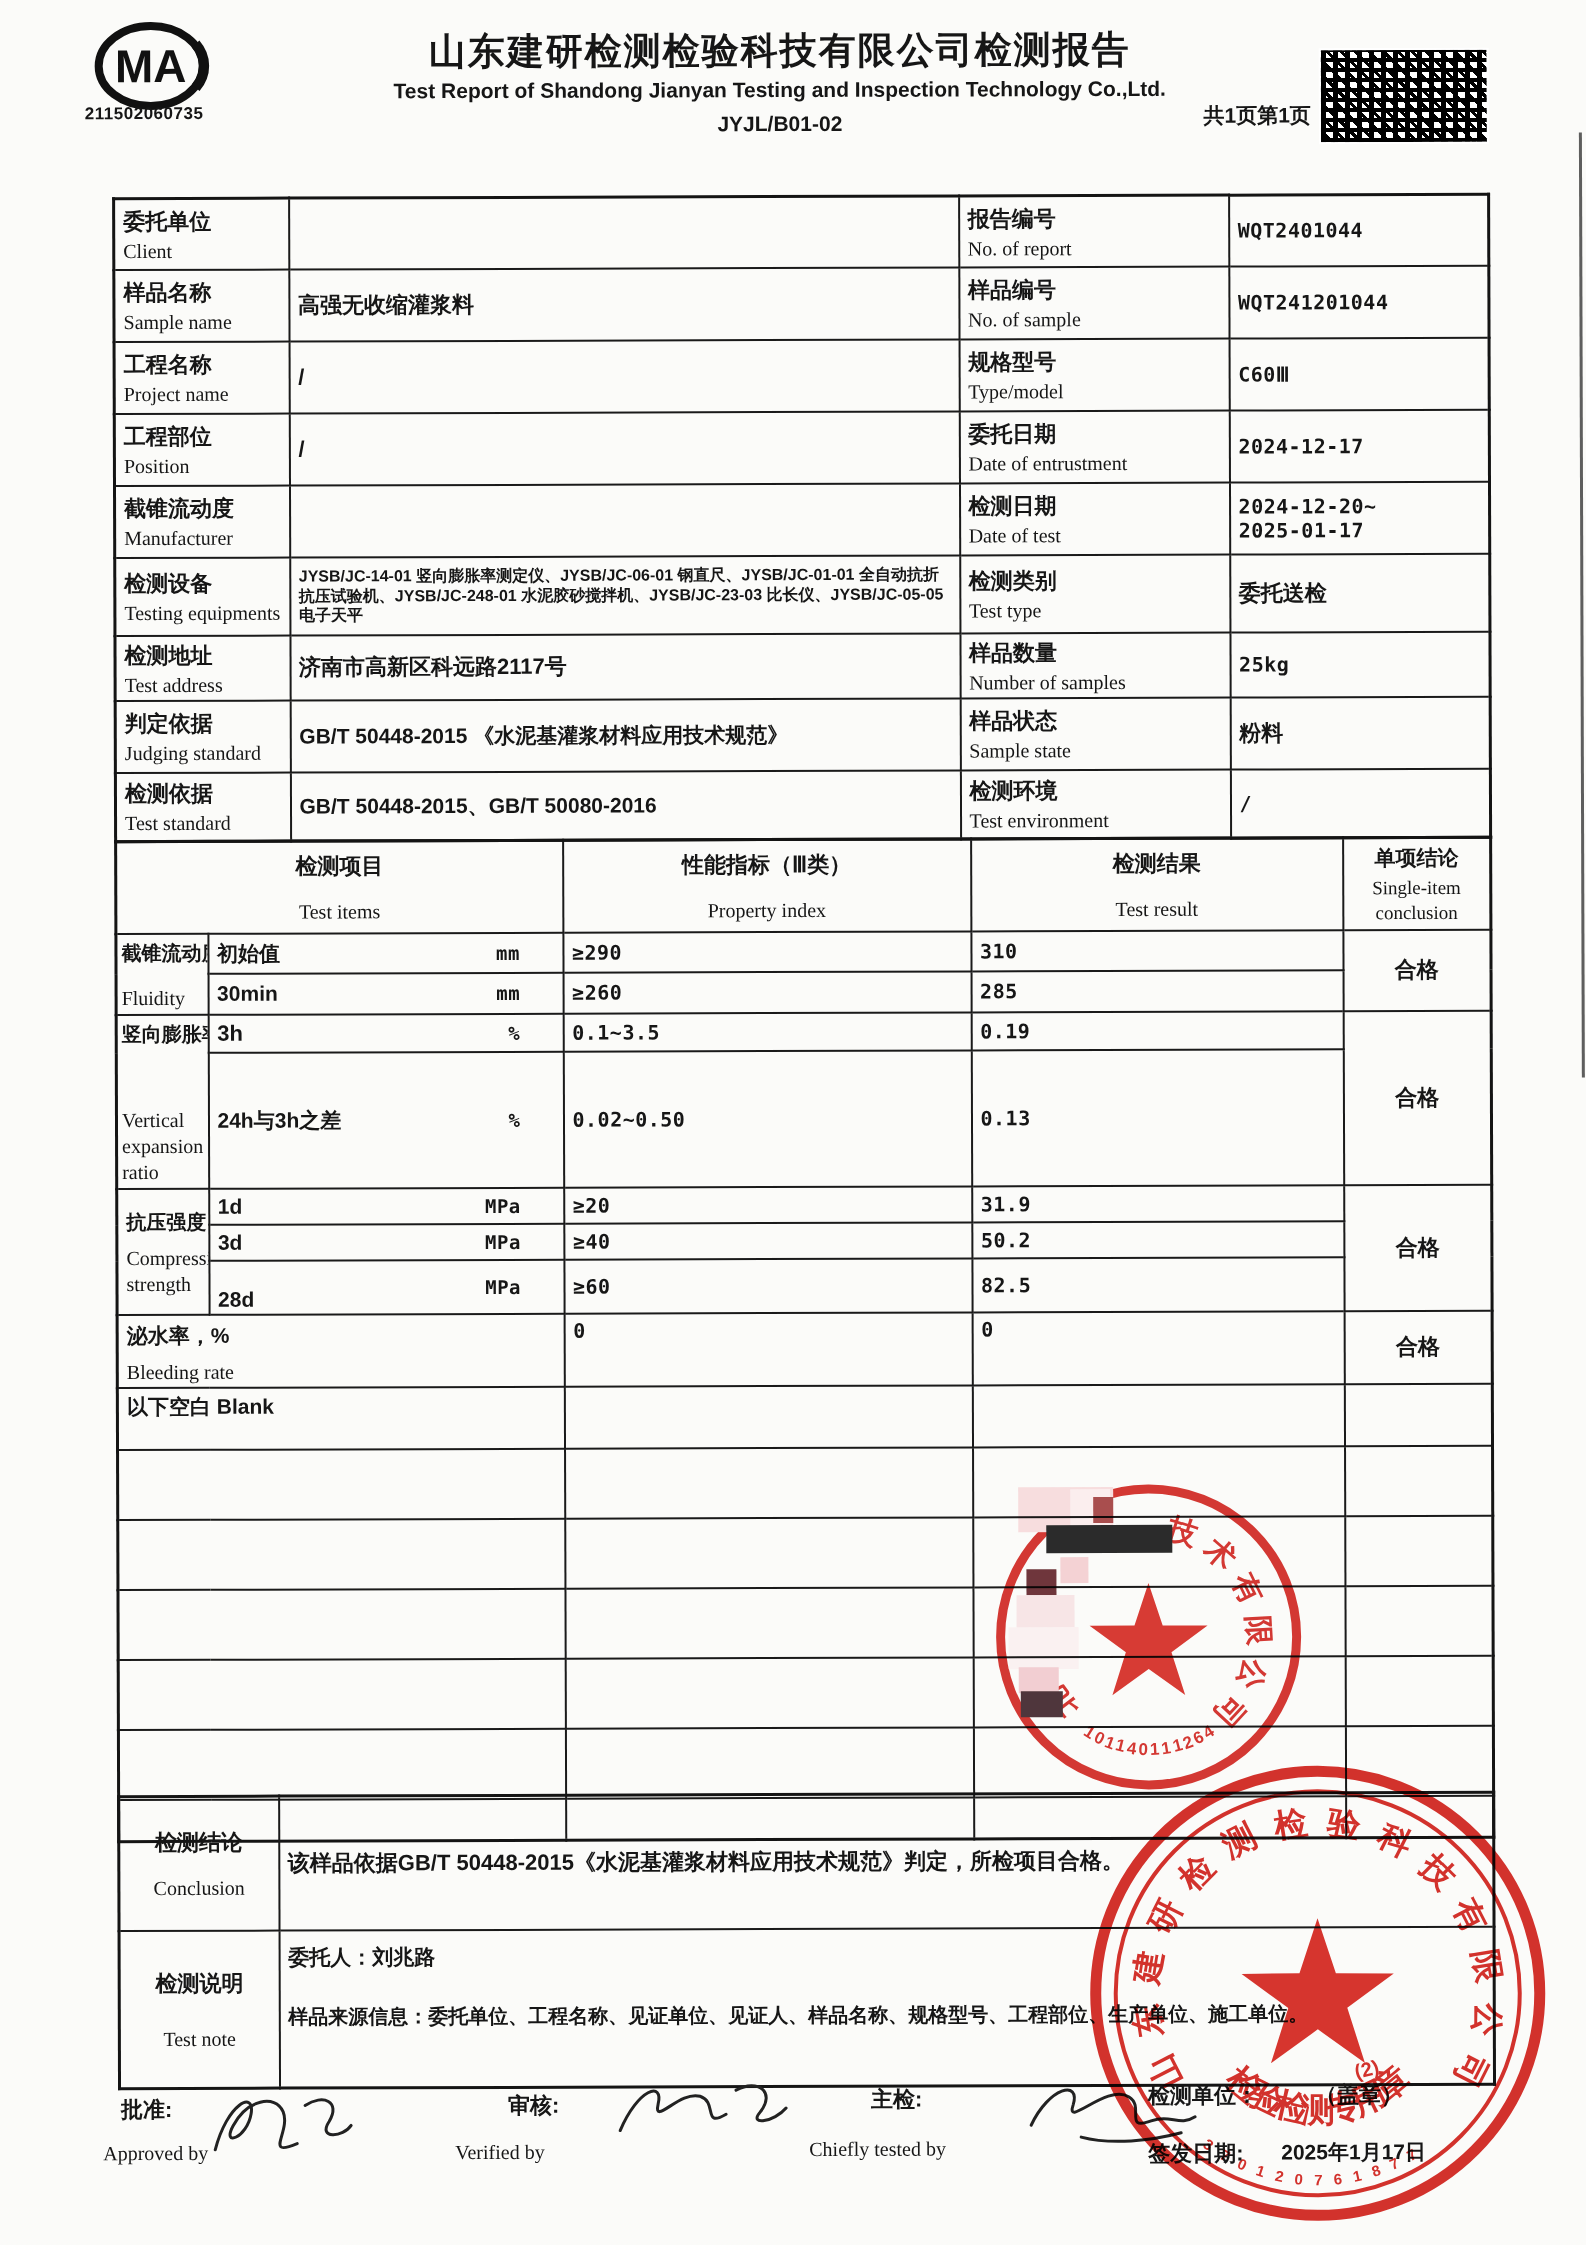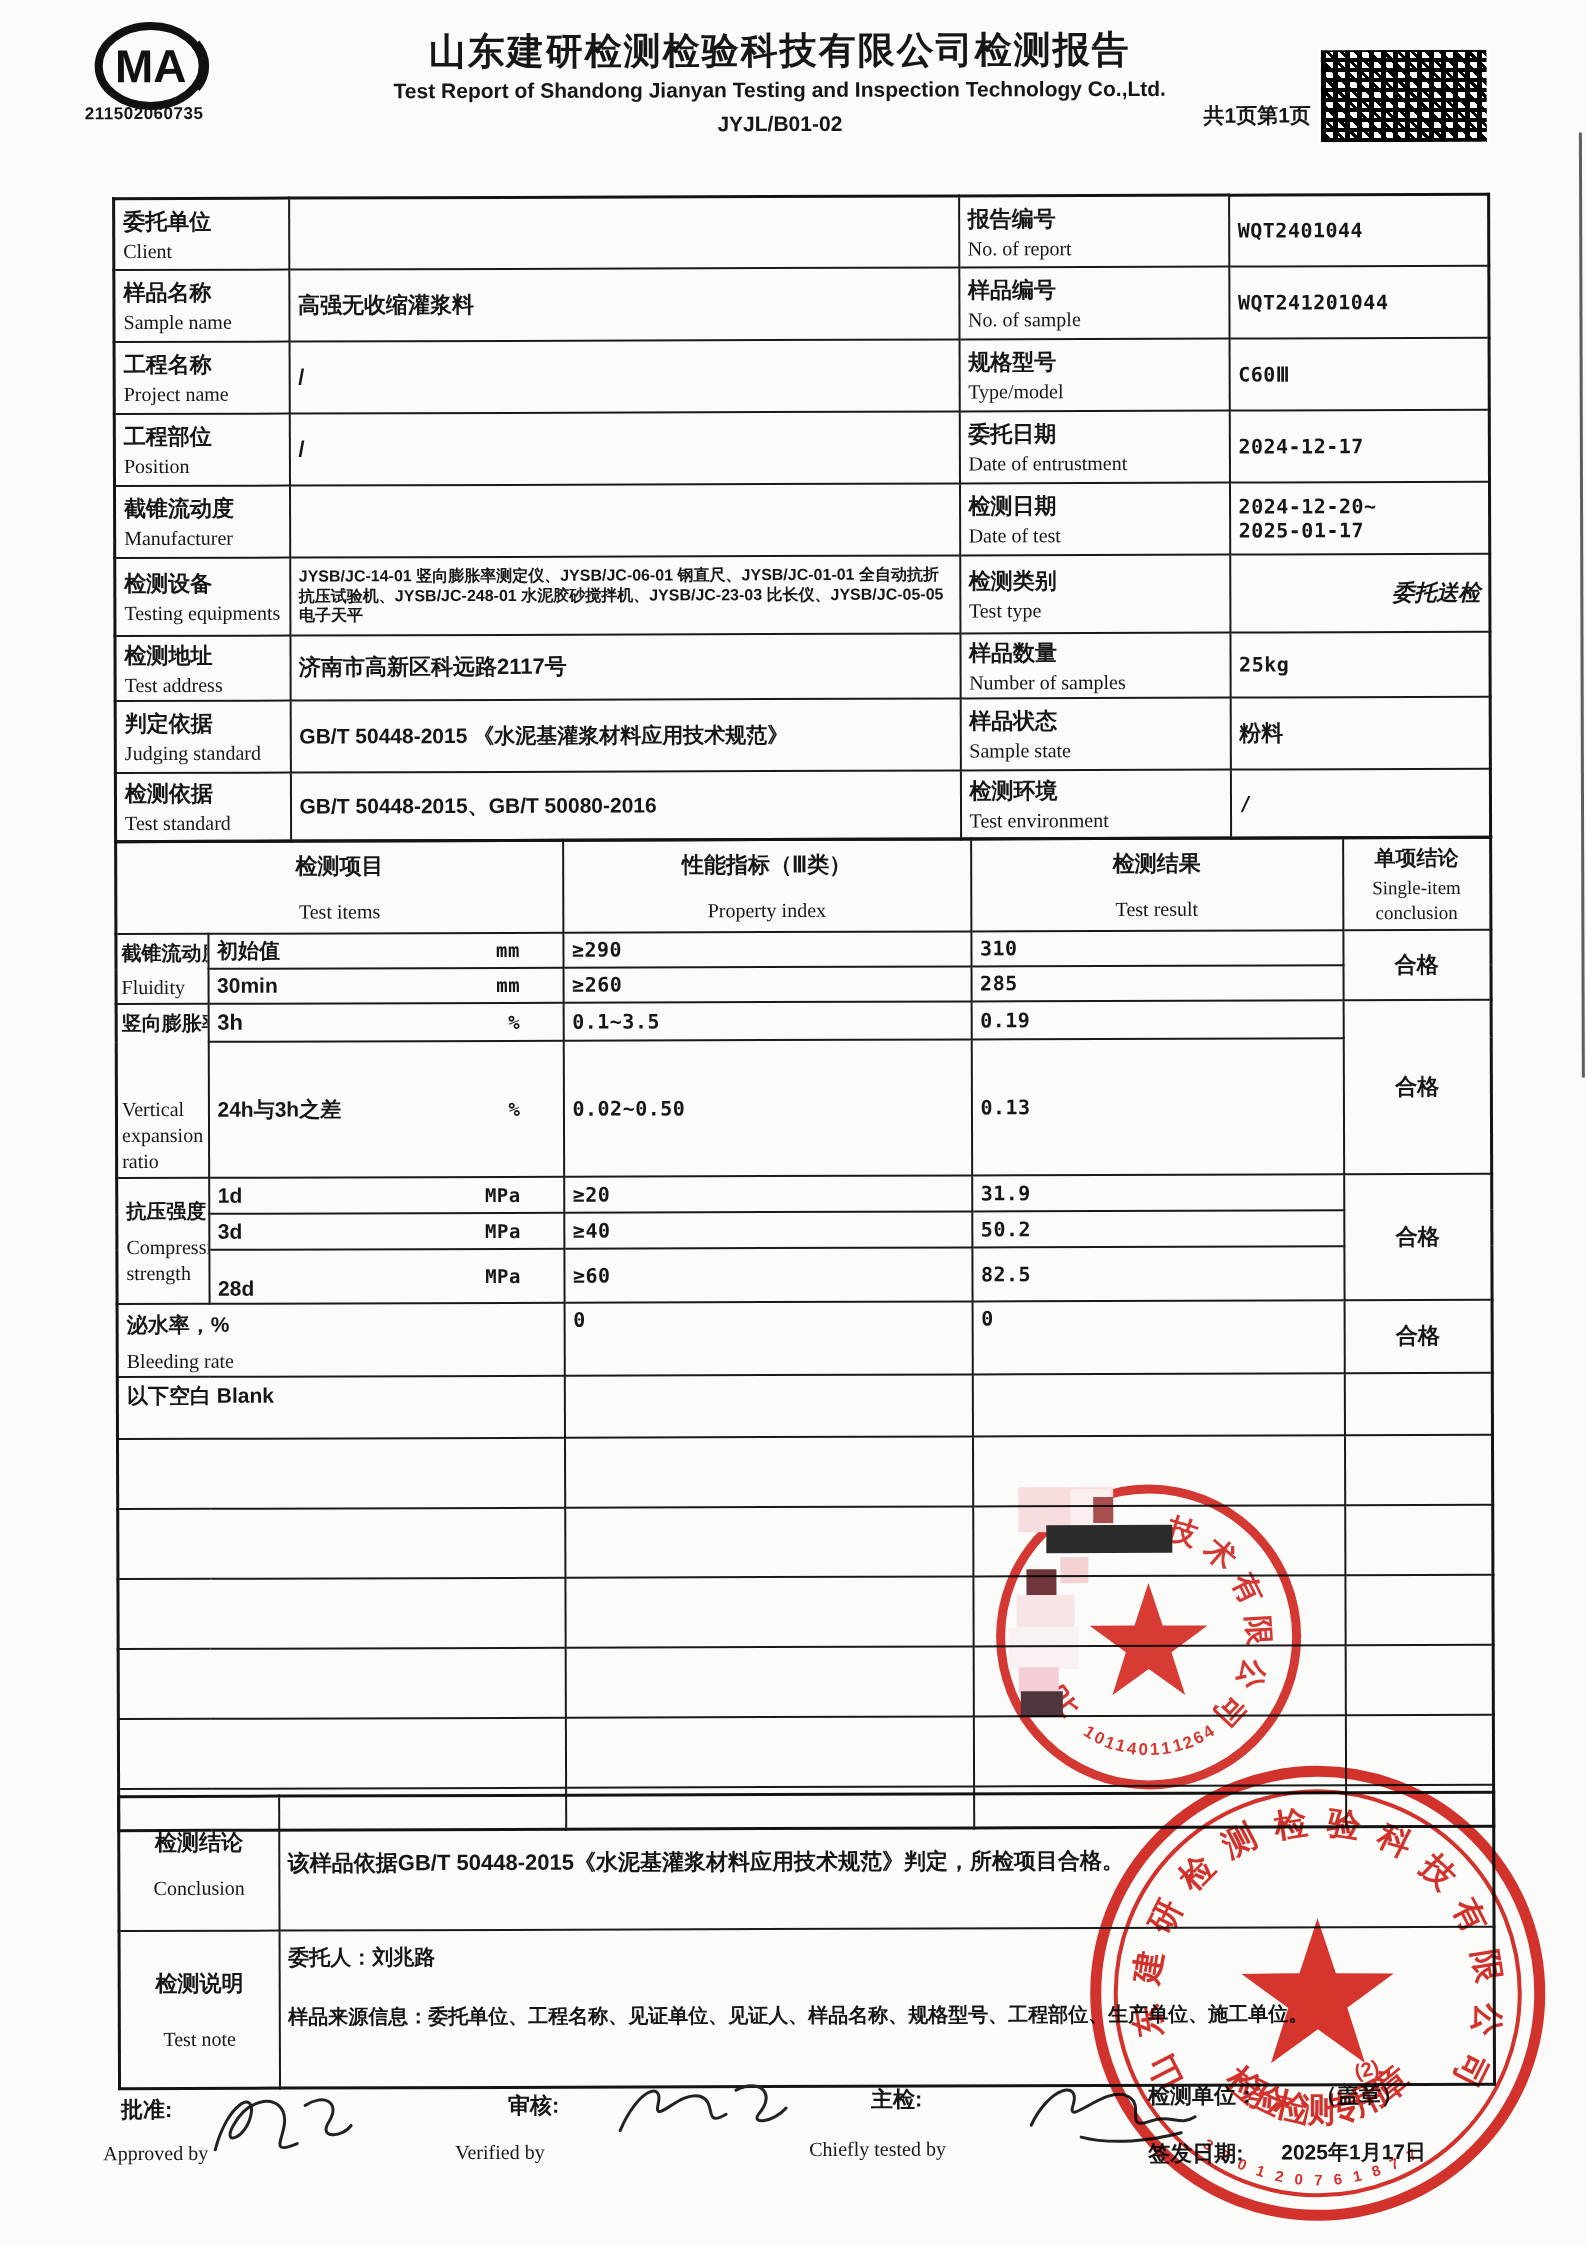--- a/index.html
+++ b/index.html
@@ -147,21 +147,21 @@
    <tr class="h78">
      <td class="labcell">
               <div class="cn">检测设备</div>
               <div class="en">Testing equipments</div>
             </td>
      <td class="small-eq">JYSB/JC-14-01 竖向膨胀率测定仪、JYSB/JC-06-01 钢直尺、JYSB/JC-01-01 全自动抗折抗压试验机、JYSB/JC-248-01 水泥胶砂搅拌机、JYSB/JC-23-03 比长仪、JYSB/JC-05-05 电子天平</td>
      <td class="labcell">
               <div class="cn">检测类别</div>
               <div class="en">Test type</div>
             </td>
-     <td class="cv" style="text-align:right;font-style:italic;">委托送检</td>
+     <td class="cv" style="text-align:left;">委托送检</td>
    </tr>
    <tr class="h65">
      <td class="labcell">
               <div class="cn">检测地址</div>
               <div class="en">Test address</div>
             </td>
      <td class="cv">济南市高新区科远路2117号</td>
      <td class="labcell">
               <div class="cn">样品数量</div>
               <div class="en">Number of samples</div>
@@ -207,21 +207,21 @@
           <tr class="h92">
      <td colspan="2" class="thc"><span class="cn">检测项目</span><span class="en">Test items</span></td>
      <td class="thc"><span class="cn">性能指标（Ⅲ类）</span><span class="en">Property index</span></td>
      <td class="thc"><span class="cn">检测结果</span><span class="en">Test result</span></td>
      <td class="thc" style="padding:2px 2px;"><span class="cn" style="font-size:21px;">单项结论</span><span class="en" style="margin-top:2px;font-size:19px;">Single-item conclusion</span></td>
    </tr>
    <tr class="h35">
      <td rowspan="2" style="padding:3px 4px;">
               <div class="grp">
                 <span class="cn" style="font-size:20px;white-space:nowrap;">截锥流动度</span>
-                <span class="en" style="margin-top:6px;">Fluidity</span>
+                <span class="en" style="margin-top:17px;">Fluidity</span>
               </div>
             </td>
      <td>
               <div class="subrow">
                 <span class="cv" style="font-size:21px;">初始值</span>
                 <span class="vv" style="font-size:19px;">mm</span>
               </div>
             </td>
      <td class="vv">≥290</td>
      <td class="vv">310</td>

